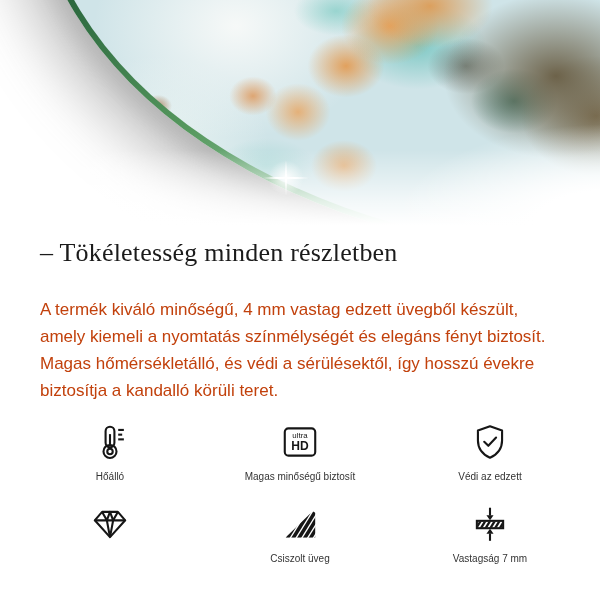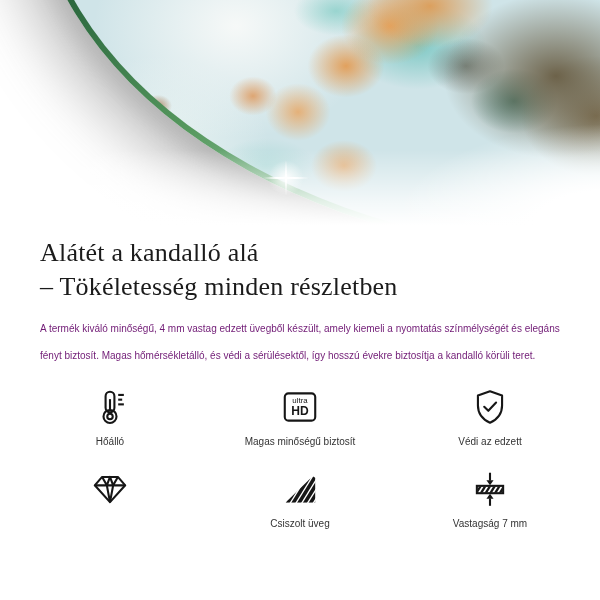--- a/index.html
+++ b/index.html
@@ -62,24 +62,24 @@
   .content{padding:0 40px;}
   h1{
     margin:8px 0 0 0;
     font-family:"Liberation Serif", serif;
     font-weight:400;
     font-size:26px;line-height:34px;
     color:#1b1b1b;letter-spacing:.2px;
   }
   h1 .h-line{display:block;}
   .description{
-    margin:11px 0 0 0;
+    margin:26px 0 0 0;
     width:521px;
-    font-size:10px;line-height:27px;
-    color:#701a75;
+    font-size:17px;line-height:27px;
+    color:#c2410c;
   }
 
   .features{
     margin-top:13px;
     display:grid;
     grid-template-columns:repeat(3,140px);
     justify-content:space-between;
     row-gap:17px;
   }
   .feature{text-align:center;}
@@ -99,21 +99,20 @@
     <div class="disc-rim">
       <div class="disc-art"></div>
     </div>
     <div class="hero-fade"></div>
     <div class="sparkle"></div>
   </div>
 
   <div class="content">
 
     <h1>
-      <span class="h-line">Alátét a kandalló alá</span>
       <span class="h-line">– Tökéletesség minden részletben</span>
     </h1>
 
     <p class="description">A termék kiváló minőségű, 4 mm vastag edzett üvegből készült, amely kiemeli a nyomtatás színmélységét és elegáns fényt biztosít. Magas hőmérsékletálló, és védi a sérülésektől, így hosszú évekre biztosítja a kandalló körüli teret.</p>
 
     <div class="features">
 
       <div class="feature">
         <div class="icon-box">
           <svg width="42" height="42" viewBox="0 0 40 40">

